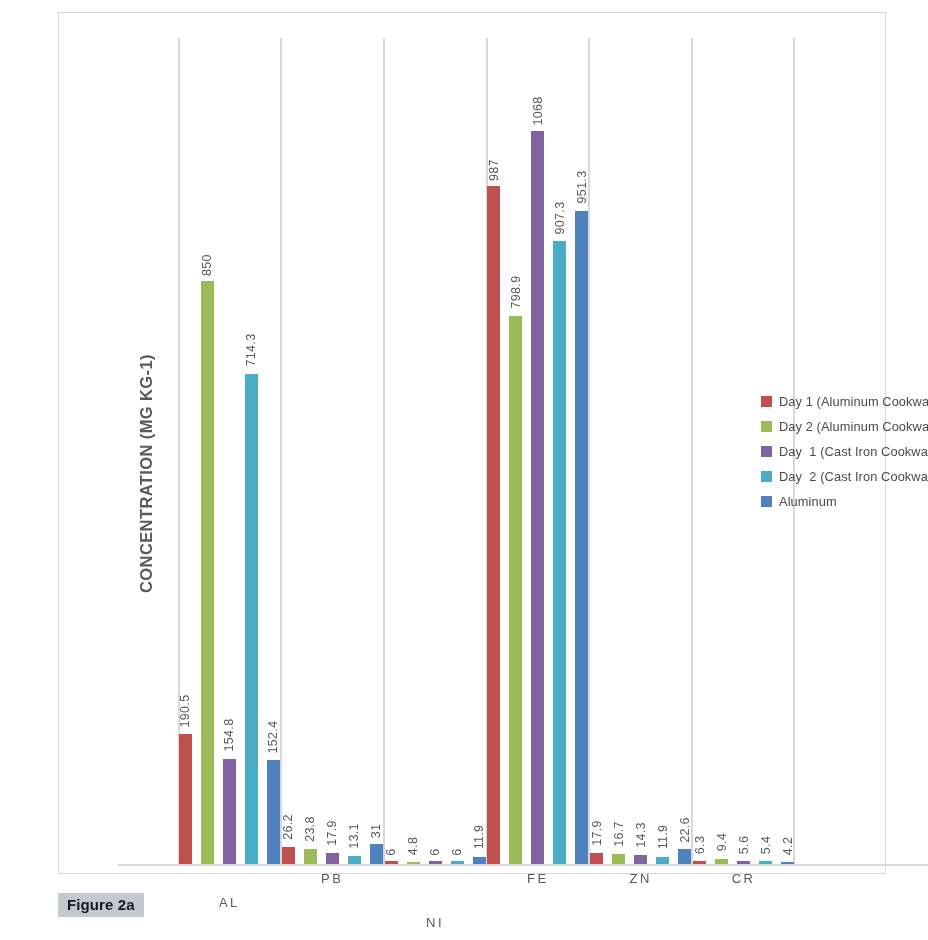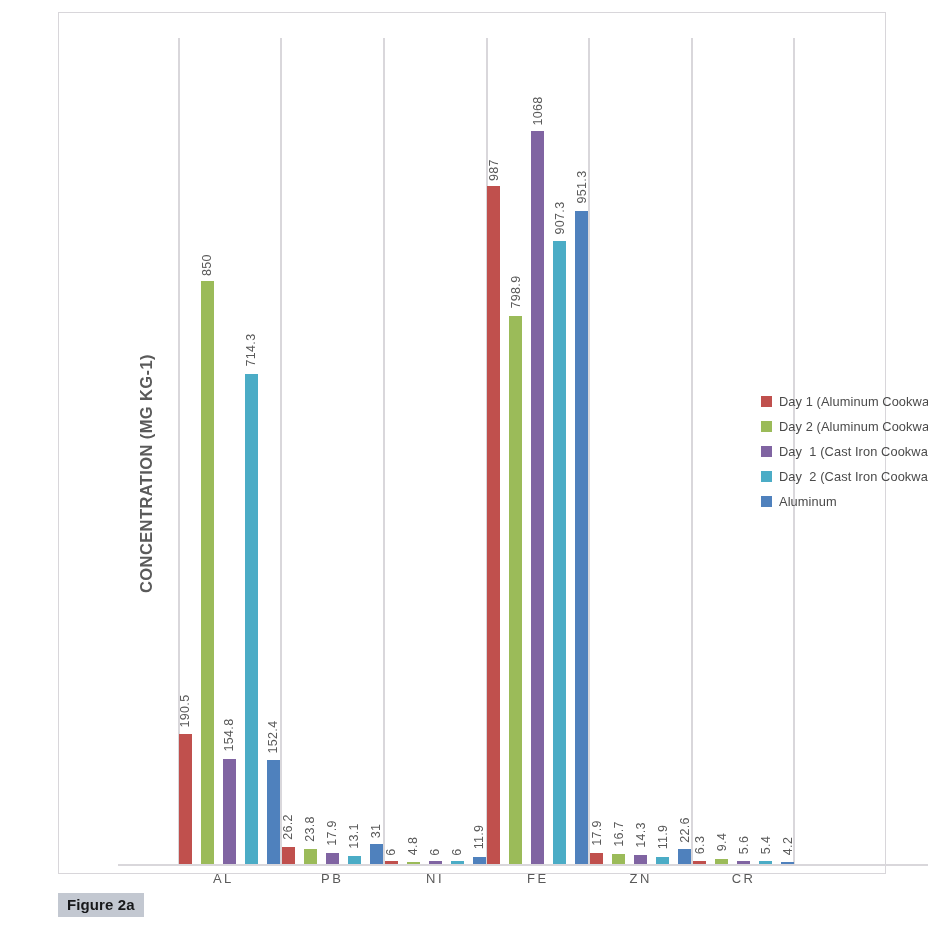--- a/index.html
+++ b/index.html
@@ -257,23 +257,23 @@
         <div class="legend-row">
           <div class="legend-swatch" style="background: rgb(75, 172, 198);"></div>
           <div class="legend-text">Day  2 (Cast Iron Cookware)</div>
         </div>
         <div class="legend-row">
           <div class="legend-swatch" style="background: rgb(79, 129, 189);"></div>
           <div class="legend-text">Aluminum</div>
         </div>
       </div>
 
-  <div class="cat-label" style="left: 113px; width: 102.833px;">AL</div>
+  <div class="cat-label" style="left: 119px; width: 102.833px; margin-top: 24px;">AL</div>
       <div class="cat-label" style="left: 221.833px; width: 102.833px;">PB</div>
-      <div class="cat-label" style="left: 324.667px; width: 102.833px;">NI</div>
+      <div class="cat-label" style="left: 324.667px; width: 102.833px; margin-top: 44px;">NI</div>
       <div class="cat-label" style="left: 427.5px; width: 102.833px;">FE</div>
       <div class="cat-label" style="left: 530.333px; width: 102.833px;">ZN</div>
       <div class="cat-label" style="left: 633.167px; width: 102.833px;">CR</div>
     </div>
 
   <div id="caption">
     <div id="caption-badge">Figure 2a</div>
   </div>
 
 </div>

